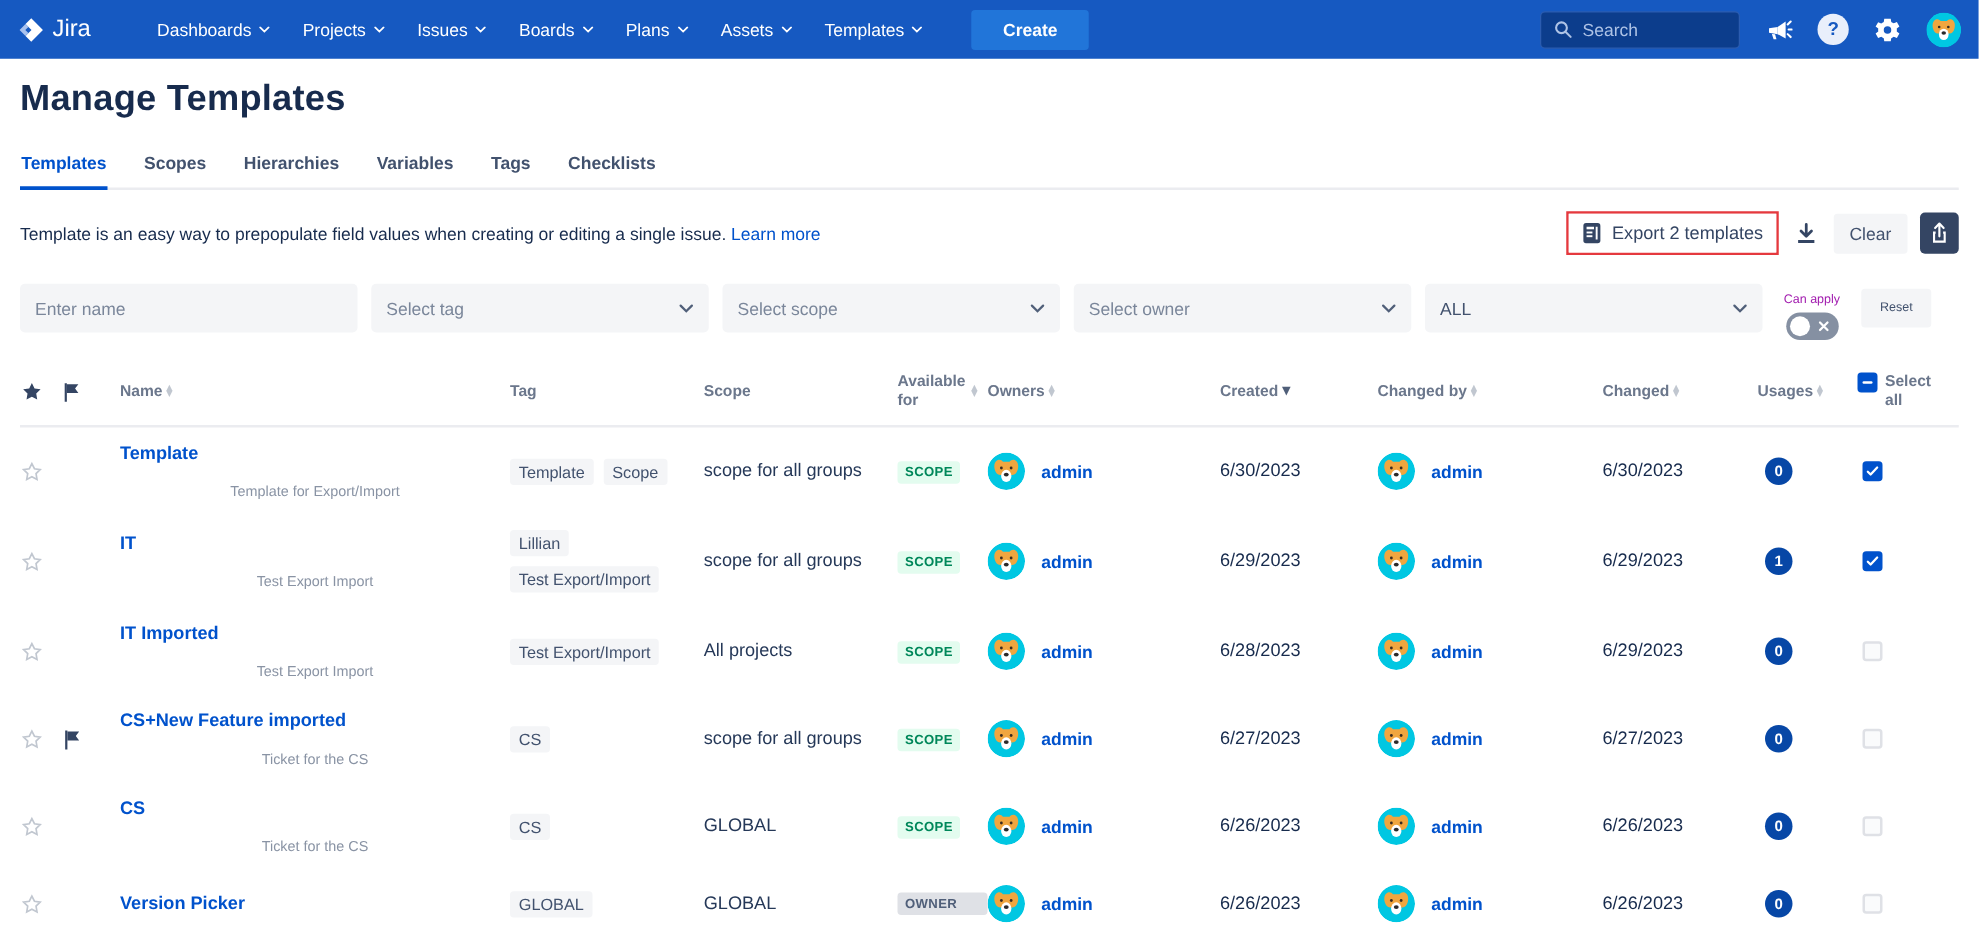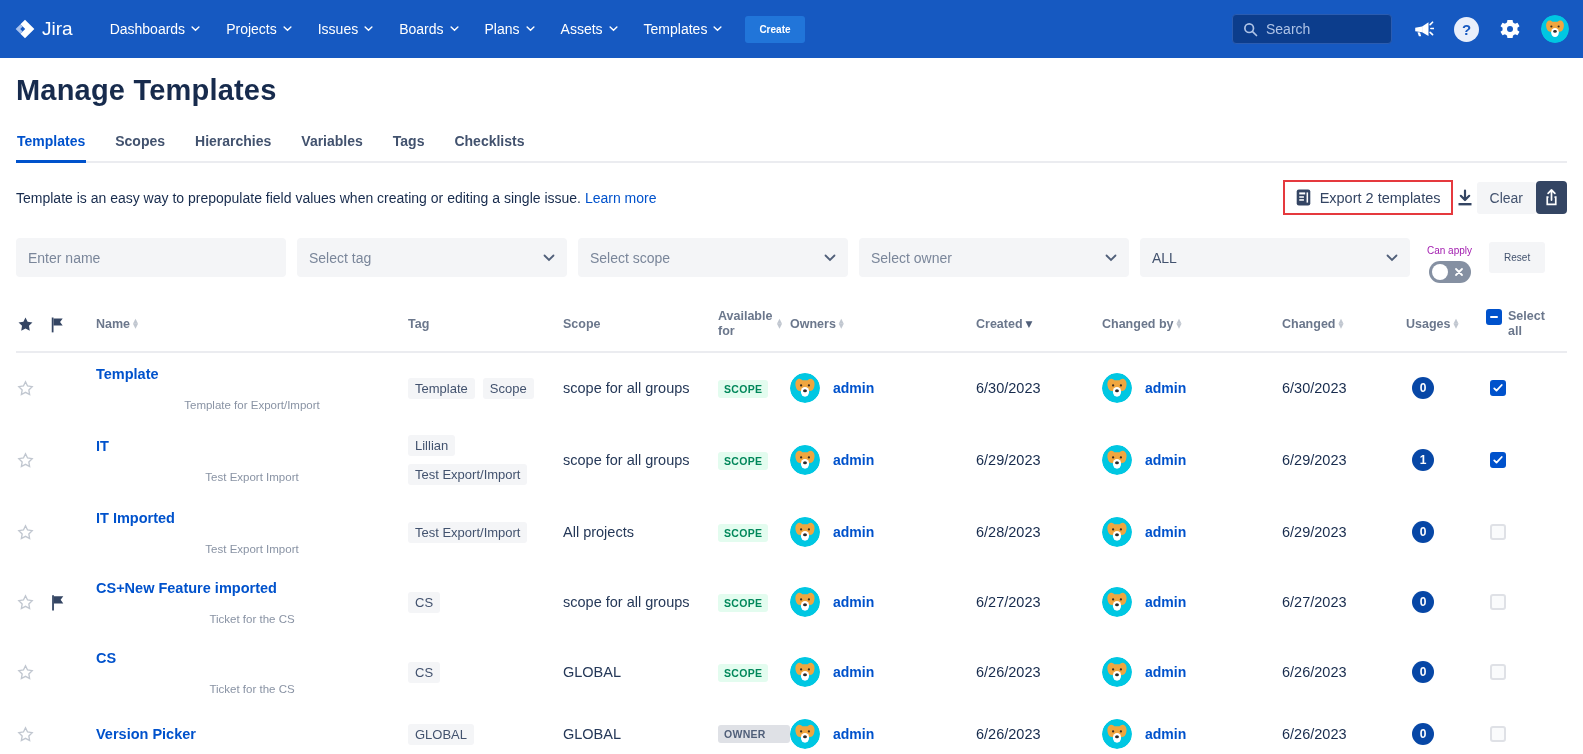--- a/index.html
+++ b/index.html
@@ -1,47 +1,47 @@
 <!DOCTYPE html>
 <html><head>
 <meta charset="utf-8">
 <style>
   * { margin:0; padding:0; box-sizing:border-box; }
   html,body { width:1583px; height:754px; overflow:hidden; background:#fff;
     font-family:"Liberation Sans","DejaVu Sans",sans-serif; color:#172B4D; }
 
   
-  .nav { height:58px; background:#1659C1; display:flex; align-items:center; padding:0 14px; gap:4px; }
+  .nav { height:47px; background:#1659C1; display:flex; align-items:center; padding:0 14px; gap:20px; }
   .nav-logo { display:flex; align-items:center; gap:6px; color:#fff; font-size:19px; font-weight:500; margin-right:22px; }
   .nav-logo svg { width:22px; height:22px; }
   .nav-items { display:flex; align-items:center; gap:4px; }
   .nav-item { display:flex; align-items:center; gap:6px; color:#fff; font-size:14px; padding:7px 11px; border-radius:3px; cursor:pointer; }
   .nav-item svg { width:9px; height:6px; }
-  .create-btn { background:#2175D9; color:#fff; font-size:10px; font-weight:600; border:none; border-radius:3px; padding:8px 14px; margin-left:8px; cursor:pointer; }
+  .create-btn { background:#2175D9; color:#fff; font-size:14px; font-weight:600; border:none; border-radius:3px; padding:8px 25px; margin-left:8px; cursor:pointer; }
   .nav-right { margin-left:auto; display:flex; align-items:center; gap:18px; }
   .nav-search { display:flex; align-items:center; gap:8px; background:#0C3D8C; border:1px solid #2B5CB0; border-radius:4px; width:160px; height:30px; padding:0 10px; }
   .nav-search input { background:transparent; border:none; outline:none; color:#CBD9F0; font-size:14px; width:110px; font-family:inherit; }
   .nav-search input::placeholder { color:#AEC3E6; }
   .nav-icon { width:26px; height:26px; display:flex; align-items:center; justify-content:center; cursor:pointer; }
   .help-circle { width:25px; height:25px; border-radius:50%; background:#E9EFFB; color:#1659C1; font-weight:700; font-size:15px; display:flex; align-items:center; justify-content:center; cursor:pointer; }
   .avatar { width:28px; height:28px; border-radius:50%; overflow:hidden; flex:0 0 auto; }
   .avatar svg { display:block; width:100%; height:100%; }
 
   
   .main { padding:0 16px; }
   .page-title { font-size:29px; font-weight:700; color:#172B4D; margin-top:16px; letter-spacing:.2px; }
   .tabs { display:flex; gap:28px; margin-top:20px; border-bottom:2px solid #EBECF0; }
   .tab { font-size:14px; font-weight:600; color:#42526E; padding:6px 1px 11px; cursor:pointer; border-bottom:3px solid transparent; margin-bottom:-2px; }
   .tab.active { color:#0052CC; border-bottom-color:#0052CC; }
 
   
   .desc-row { display:flex; align-items:center; justify-content:space-between; margin-top:17px; }
   .desc-text { font-size:14px; color:#172B4D; }
   .desc-text a { color:#0052CC; text-decoration:none; cursor:pointer; }
-  .toolbar { display:flex; align-items:center; }
+  .toolbar { display:flex; align-items:center; gap:10px; }
   .export-highlight { border:2px solid #E5393E; display:flex; align-items:center; }
   .export-btn { display:flex; align-items:center; gap:8px; background:#fff; border:none; padding:6px 10px; font-size:14.5px; color:#344563; cursor:pointer; font-family:inherit; }
   .icon-btn { background:none; border:none; cursor:pointer; display:flex; align-items:center; padding:2px; }
   .clear-btn { background:#F4F5F7; border:none; border-radius:3px; color:#42526E; font-size:14px; padding:8px 13px; cursor:pointer; font-family:inherit; }
   .share-btn { background:#344563; border:none; border-radius:4px; width:31px; height:33px; display:flex; align-items:center; justify-content:center; cursor:pointer; }
 
   
   .filters { display:flex; align-items:center; gap:11px; margin-top:17px; }
   .f-input, .f-select { width:270px; height:39px; background:#F4F5F7; border:none; border-radius:4px; padding:0 12px; font-size:14px; color:#42526E; display:flex; align-items:center; justify-content:space-between; }
   input.f-input { font-family:inherit; outline:none; }

